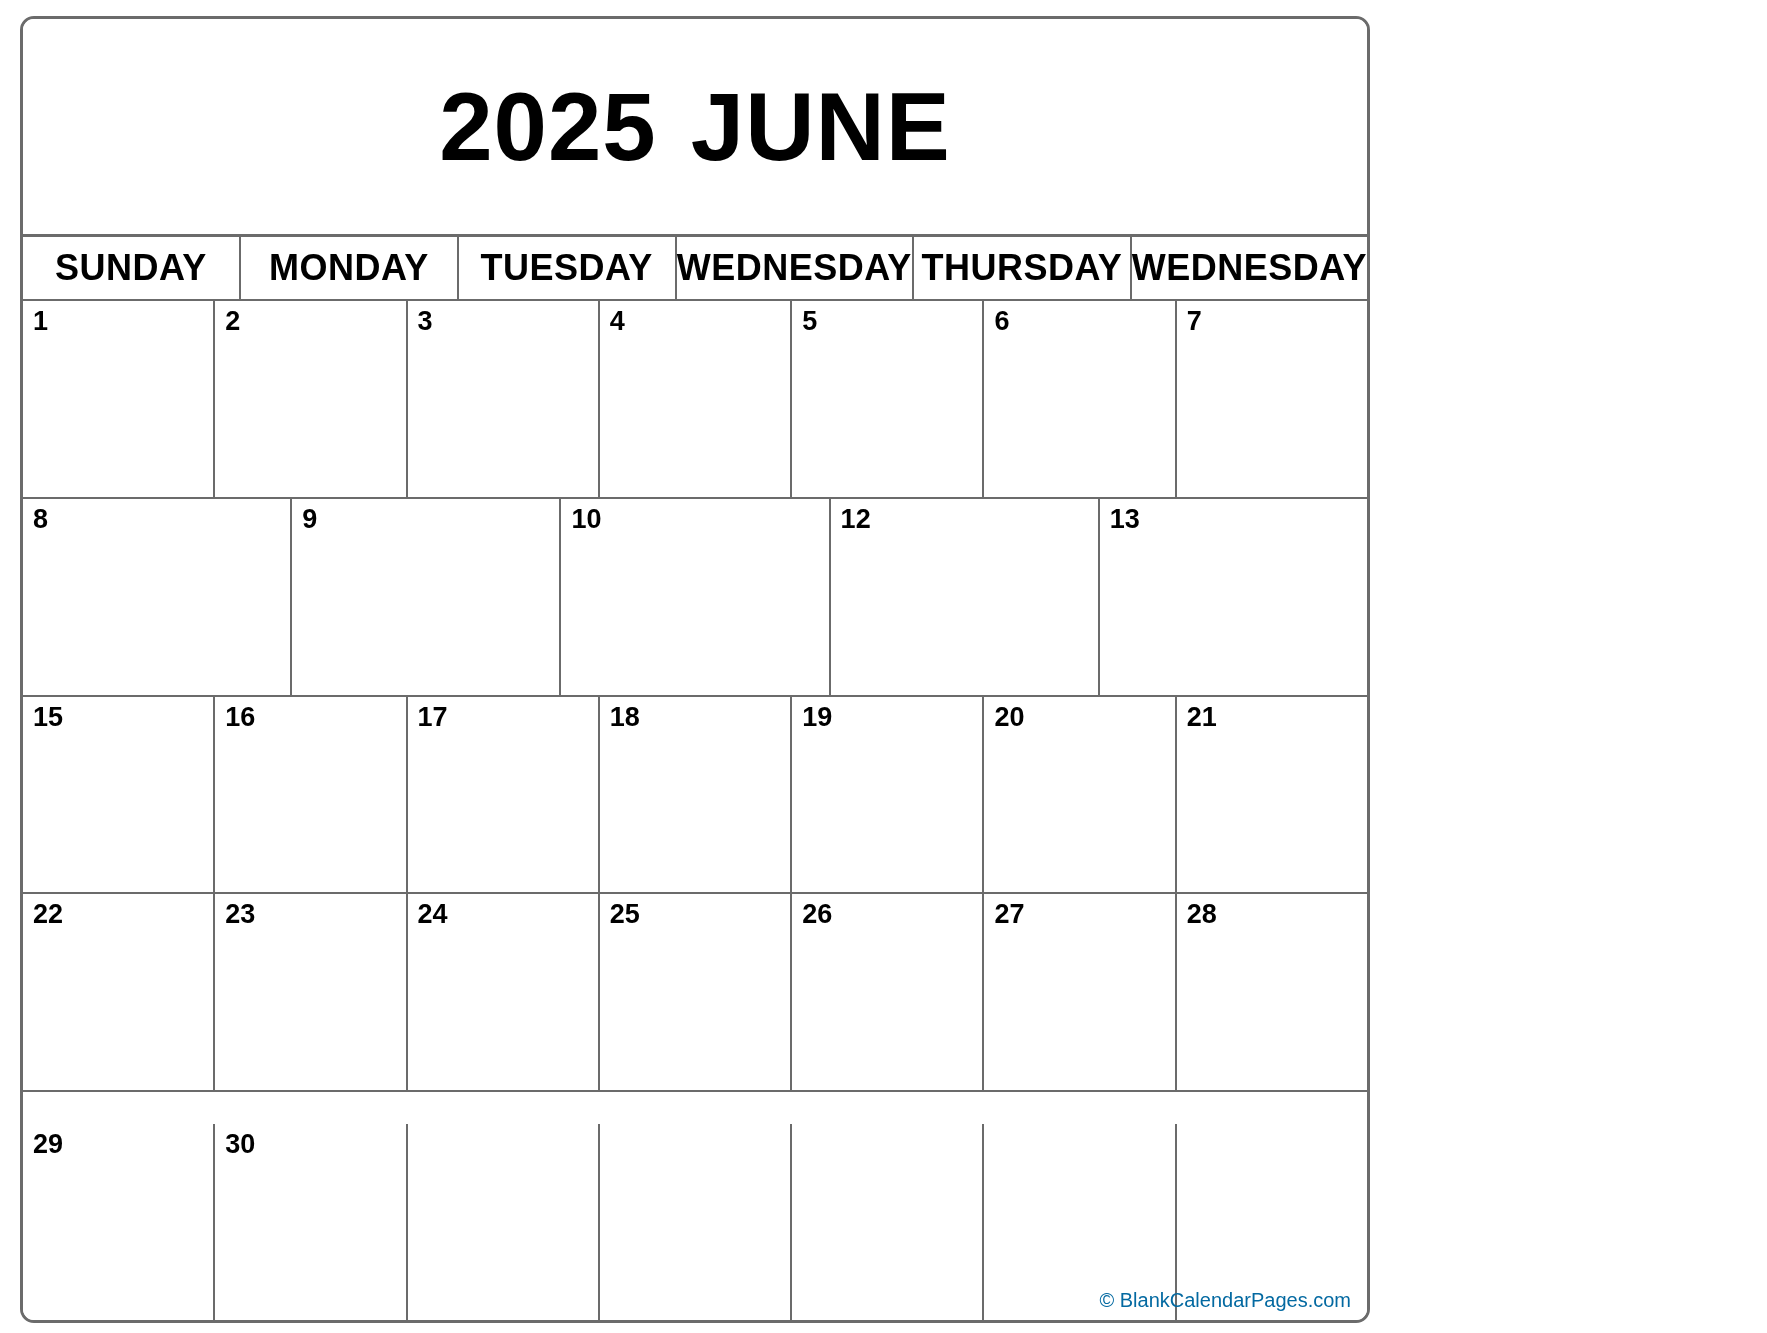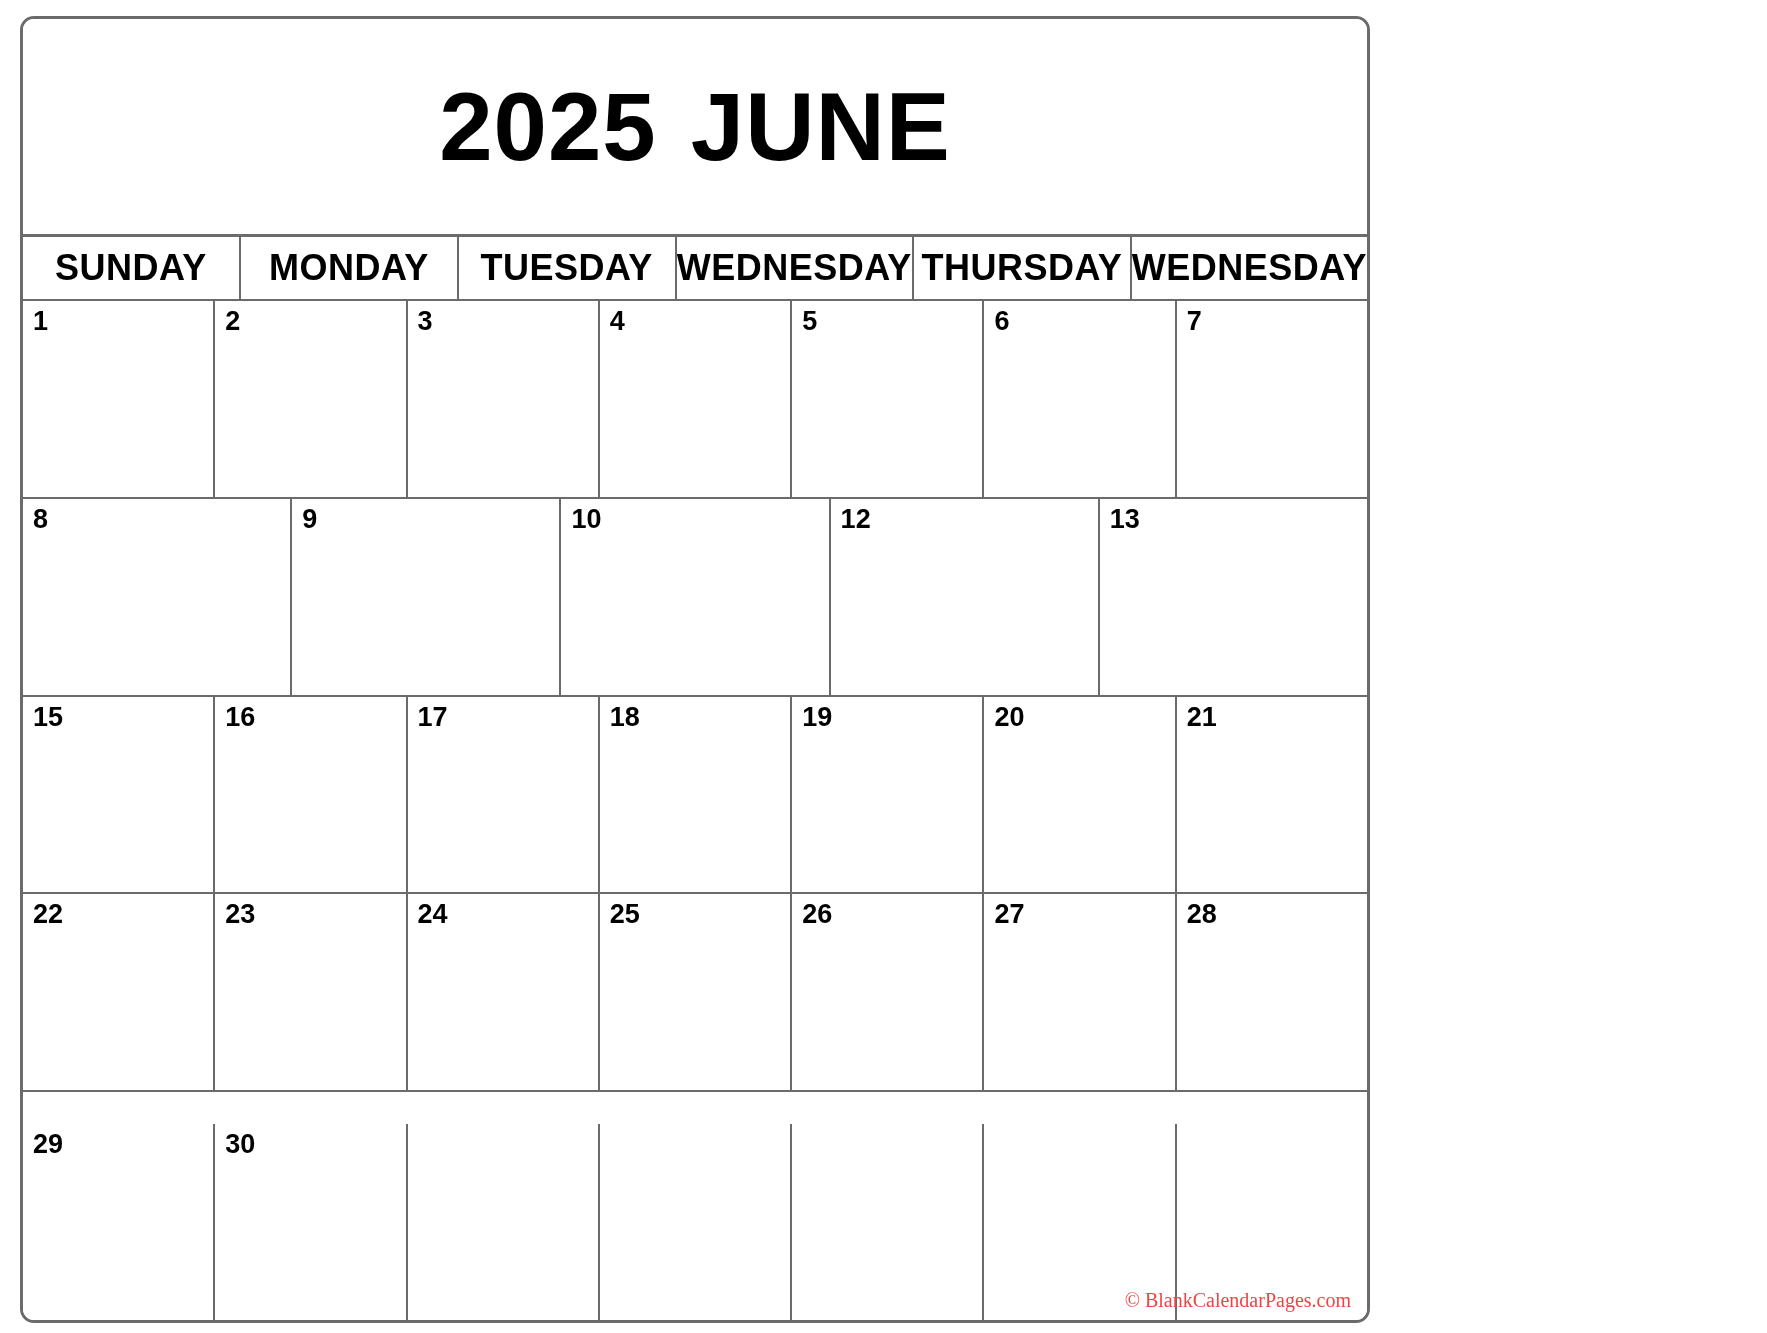--- a/index.html
+++ b/index.html
@@ -117,22 +117,22 @@
     color: #000000;
     line-height: 1;
   }
 
   
   .credit {
     position: absolute;
     right: 16px;
     bottom: 8px;
     font-size: 20px;
-    color: #ef4444;
-    font-family: Liberation Serif, serif;
+    color: #0369a1;
+    font-family: Liberation Sans, sans-serif;
     white-space: nowrap;
   }
 </style>
 </head>
 <body>
 
 <div class="calendar-page">
   <div class="calendar-frame">
 
     <div class="title-bar">

